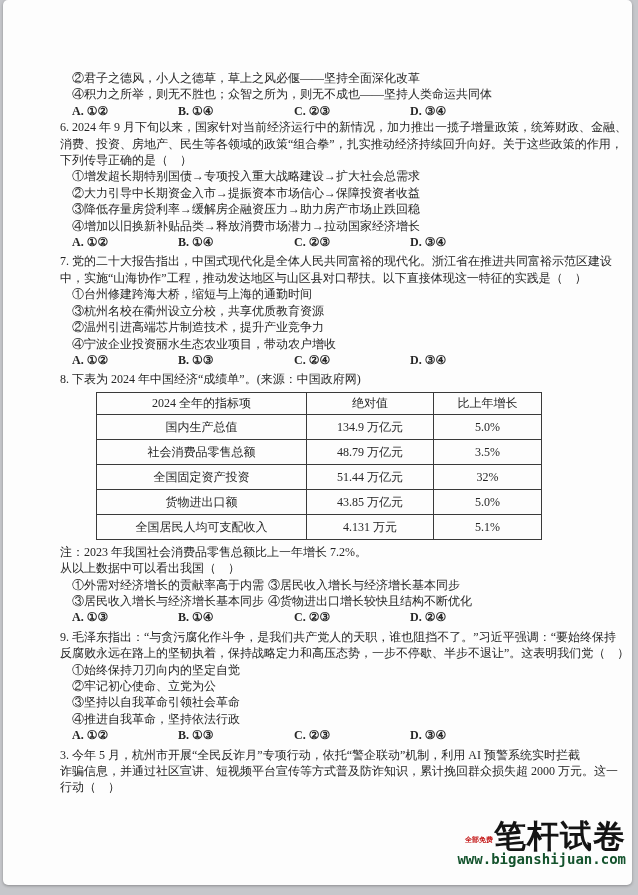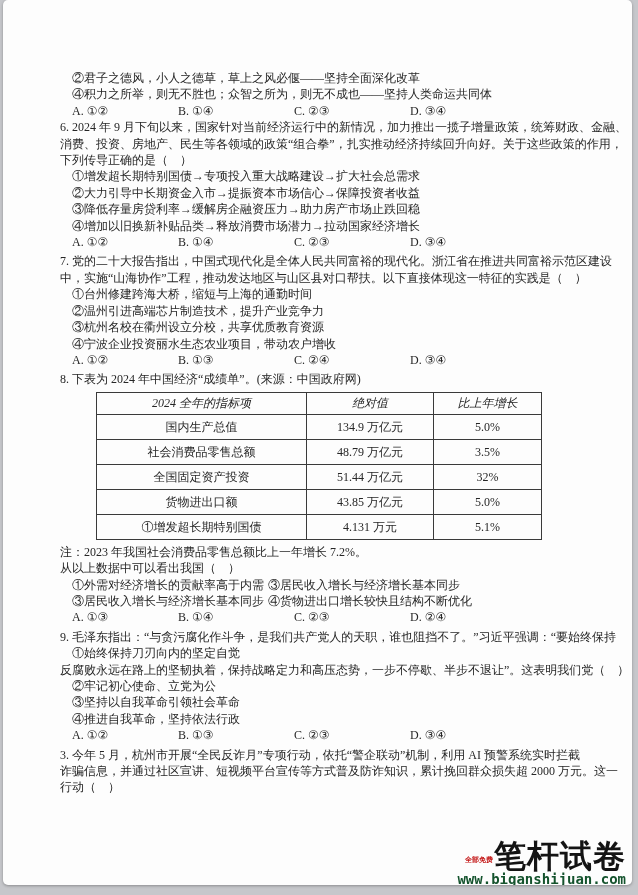--- a/index.html
+++ b/index.html
@@ -16,46 +16,45 @@
     border-radius:5px;
     box-shadow:0 1px 3px rgba(0,0,0,.3);
     overflow:hidden;
   }
   .content{
     position:absolute;left:57px;top:70px;right:28px;
     font-size:12px;line-height:16.4px;color:#262626;
   }
   .line{white-space:nowrap;}
   .ind{padding-left:12px;}
-  .opts{display:flex;padding-left:12px;white-space:nowrap;}
+  .opts{display:flex;padding-left:12px;white-space:nowrap;font-weight:bold;}
   .opt{width:116px;flex:none;}
   .opt.a{width:106px;}
   .opt.d{width:auto;}
   .dual{display:flex;padding-left:12px;white-space:nowrap;}
   .dual .c1{width:196px;flex:none;}
   .gap{margin-top:3px;}
   .tblwrap{margin:4px 0 4px 36px;}
   table.score{border-collapse:collapse;table-layout:fixed;width:445px;}
   table.score th,table.score td{
     border:1.2px solid #3a3a3a;
     text-align:center;vertical-align:middle;
     font-weight:normal;font-size:12px;color:#262626;
     padding:0;height:24px;
   }
-  table.score th{height:21px;font-style:italic;}
+  table.score th{height:21px;}
   col.c-ind{width:210px;} col.c-abs{width:127px;} col.c-gro{width:108px;}
   .footer{
     position:absolute;left:0;top:820px;width:100%;
     text-align:center;font-size:10.5px;color:#3a3a3a;
     letter-spacing:.5px;
   }
   .watermark{
     position:absolute;right:6px;top:820px;
     text-align:center;
-    margin-top:20px;
   }
   .brandrow{display:flex;align-items:flex-end;justify-content:flex-end;}
   .wm-tag{
     color:#c41717;font-size:7px;font-weight:bold;
     font-family:"Liberation Sans",sans-serif;
     margin:0 1px 7px 0;letter-spacing:0;
   }
   .wm-brand{
     font-family:"Liberation Sans",sans-serif;
     font-size:32px;font-weight:bold;color:#141414;
@@ -92,22 +91,22 @@
     <div class="opts">
       <span class="opt a">A. ①②</span>
       <span class="opt">B. ①④</span>
       <span class="opt">C. ②③</span>
       <span class="opt d">D. ③④</span>
     </div>
 
     <div class="line gap">7. 党的二十大报告指出，中国式现代化是全体人民共同富裕的现代化。浙江省在推进共同富裕示范区建设</div>
     <div class="line">中，实施“山海协作”工程，推动发达地区与山区县对口帮扶。以下直接体现这一特征的实践是（　）</div>
     <div class="line ind">①台州修建跨海大桥，缩短与上海的通勤时间</div>
+    <div class="line ind">③杭州名校在衢州设立分校，共享优质教育资源</div>
     <div class="line ind">②温州引进高端芯片制造技术，提升产业竞争力</div>
-    <div class="line ind">③杭州名校在衢州设立分校，共享优质教育资源</div>
     <div class="line ind">④宁波企业投资丽水生态农业项目，带动农户增收</div>
     <div class="opts">
       <span class="opt a">A. ①②</span>
       <span class="opt">B. ①③</span>
       <span class="opt">C. ②④</span>
       <span class="opt d">D. ③④</span>
     </div>
 
     <div class="line gap">8. 下表为 2024 年中国经济“成绩单”。(来源：中国政府网)</div>
     <div class="tblwrap">
@@ -139,21 +138,21 @@
             <td>全国固定资产投资</td>
             <td>51.44 万亿元</td>
             <td>32%</td>
           </tr>
           <tr>
             <td>货物进出口额</td>
             <td>43.85 万亿元</td>
             <td>5.0%</td>
           </tr>
           <tr>
-            <td>①增发超长期特别国债</td>
+            <td>全国居民人均可支配收入</td>
             <td>4.131 万元</td>
             <td>5.1%</td>
           </tr>
         </tbody>
       </table>
     </div>
     <div class="line">注：2023 年我国社会消费品零售总额比上一年增长 7.2%。</div>
     <div class="line">从以上数据中可以看出我国（　）</div>
     <div class="dual">
       <span class="c1">①外需对经济增长的贡献率高于内需</span>
@@ -164,22 +163,22 @@
       <span>④货物进出口增长较快且结构不断优化</span>
     </div>
     <div class="opts">
       <span class="opt a">A. ①③</span>
       <span class="opt">B. ①④</span>
       <span class="opt">C. ②③</span>
       <span class="opt d">D. ②④</span>
     </div>
 
     <div class="line gap">9. 毛泽东指出：“与贪污腐化作斗争，是我们共产党人的天职，谁也阻挡不了。”习近平强调：“要始终保持</div>
+    <div class="line">反腐败永远在路上的坚韧执着，保持战略定力和高压态势，一步不停歇、半步不退让”。这表明我们党（　）</div>
     <div class="line ind">①始终保持刀刃向内的坚定自觉</div>
-    <div class="line">反腐败永远在路上的坚韧执着，保持战略定力和高压态势，一步不停歇、半步不退让”。这表明我们党（　）</div>
     <div class="line ind">②牢记初心使命、立党为公</div>
     <div class="line ind">③坚持以自我革命引领社会革命</div>
     <div class="line ind">④推进自我革命，坚持依法行政</div>
     <div class="opts">
       <span class="opt a">A. ①②</span>
       <span class="opt">B. ①③</span>
       <span class="opt">C. ②③</span>
       <span class="opt d">D. ③④</span>
     </div>
 

